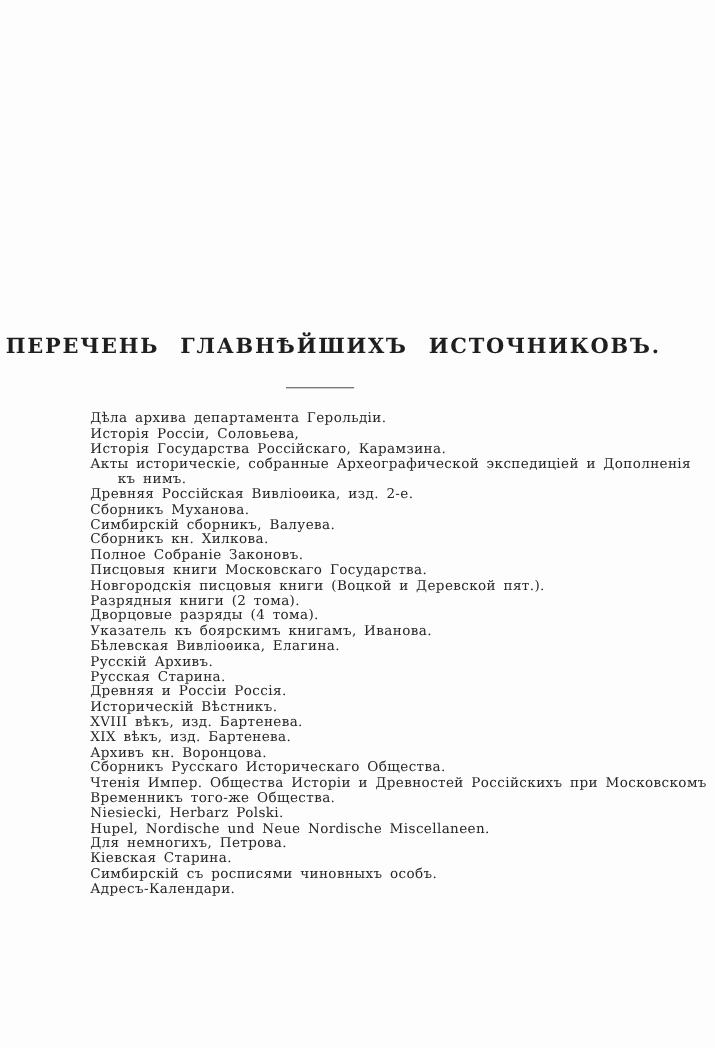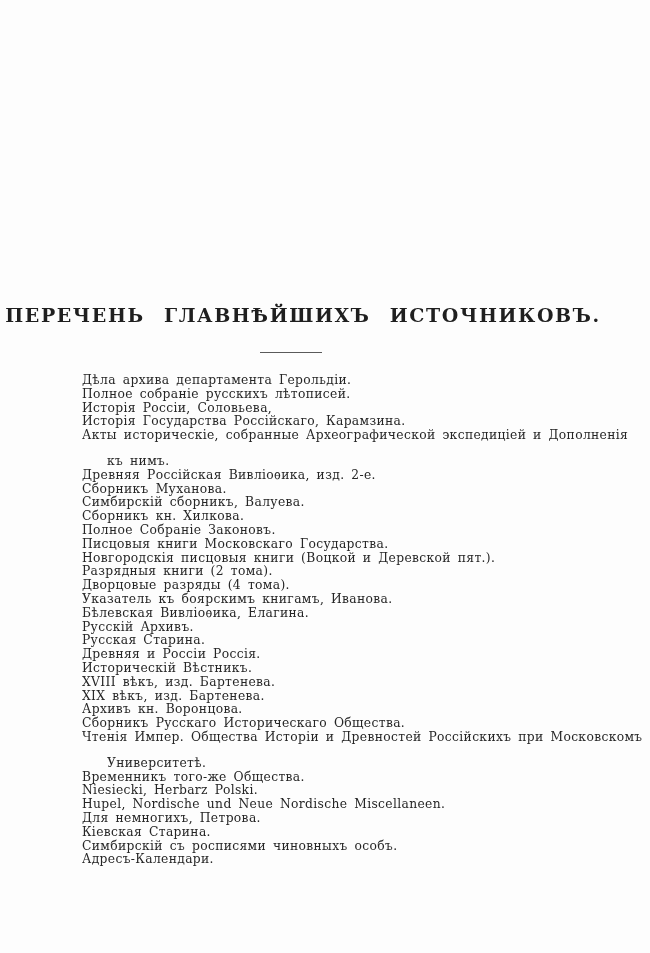--- a/index.html
+++ b/index.html
@@ -51,32 +51,30 @@
     letter-spacing: 0.35px;
     word-spacing: 2.6px;
   }
   .line {
     height: 13.8px;
     line-height: 13.8px;
     white-space: nowrap;
   }
   .line.cont {
     padding-left: 25px;
-    margin-top: 12px;
   }
 </style>
 </head>
 <body>
 
 <div class="page">
   <h1 class="title">ПЕРЕЧЕНЬ ГЛАВНѢЙШИХЪ ИСТОЧНИКОВЪ.</h1>
   <div class="divider"></div>
   <div class="list" id="source-list">
       <div class="line">Дѣла архива департамента Герольдіи.</div>
-      <div class="line">Полное собраніе русскихъ лѣтописей.</div>
       <div class="line">Исторія Россіи, Соловьева,</div>
       <div class="line">Исторія Государства Россійскаго, Карамзина.</div>
       <div class="line">Акты историческіе, собранные Археографической экспедиціей и Дополненія</div>
       <div class="line cont">къ нимъ.</div>
       <div class="line">Древняя Россійская Вивліоѳика, изд. 2-е.</div>
       <div class="line">Сборникъ Муханова.</div>
       <div class="line">Симбирскій сборникъ, Валуева.</div>
       <div class="line">Сборникъ кн. Хилкова.</div>
       <div class="line">Полное Собраніе Законовъ.</div>
       <div class="line">Писцовыя книги Московскаго Государства.</div>
@@ -87,21 +85,20 @@
       <div class="line">Бѣлевская Вивліоѳика, Елагина.</div>
       <div class="line">Русскій Архивъ.</div>
       <div class="line">Русская Старина.</div>
       <div class="line">Древняя и Россіи Россія.</div>
       <div class="line">Историческій Вѣстникъ.</div>
       <div class="line">XVIII вѣкъ, изд. Бартенева.</div>
       <div class="line">XIX вѣкъ, изд. Бартенева.</div>
       <div class="line">Архивъ кн. Воронцова.</div>
       <div class="line">Сборникъ Русскаго Историческаго Общества.</div>
       <div class="line">Чтенія Импер. Общества Исторіи и Древностей Россійскихъ при Московскомъ</div>
-      <div class="line cont">Университетѣ.</div>
       <div class="line">Временникъ того-же Общества.</div>
       <div class="line">Niesiecki, Herbarz Polski.</div>
       <div class="line">Hupel, Nordische und Neue Nordische Miscellaneen.</div>
       <div class="line">Для немногихъ, Петрова.</div>
       <div class="line">Кіевская Старина.</div>
       <div class="line">Симбирскій съ росписями чиновныхъ особъ.</div>
       <div class="line">Адресъ-Календари.</div>
     </div>
 </div>
 

